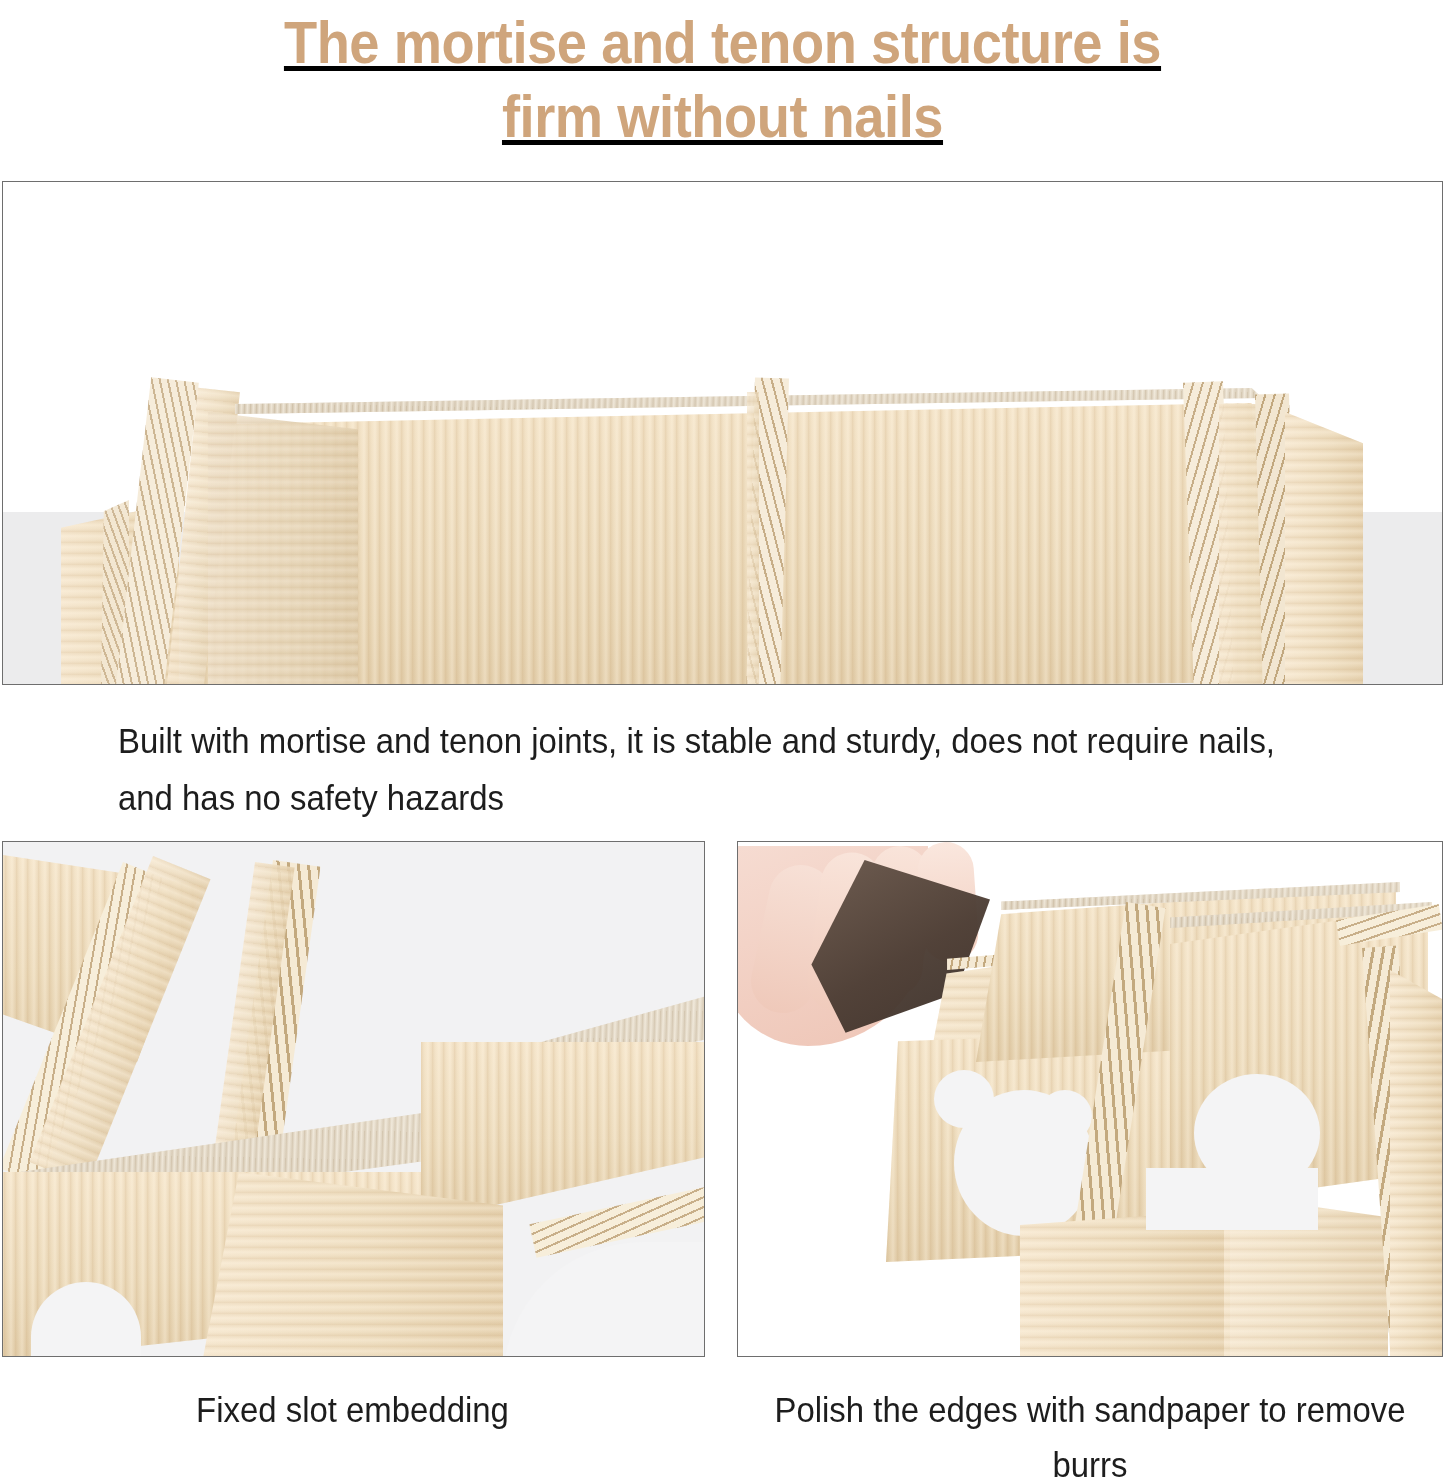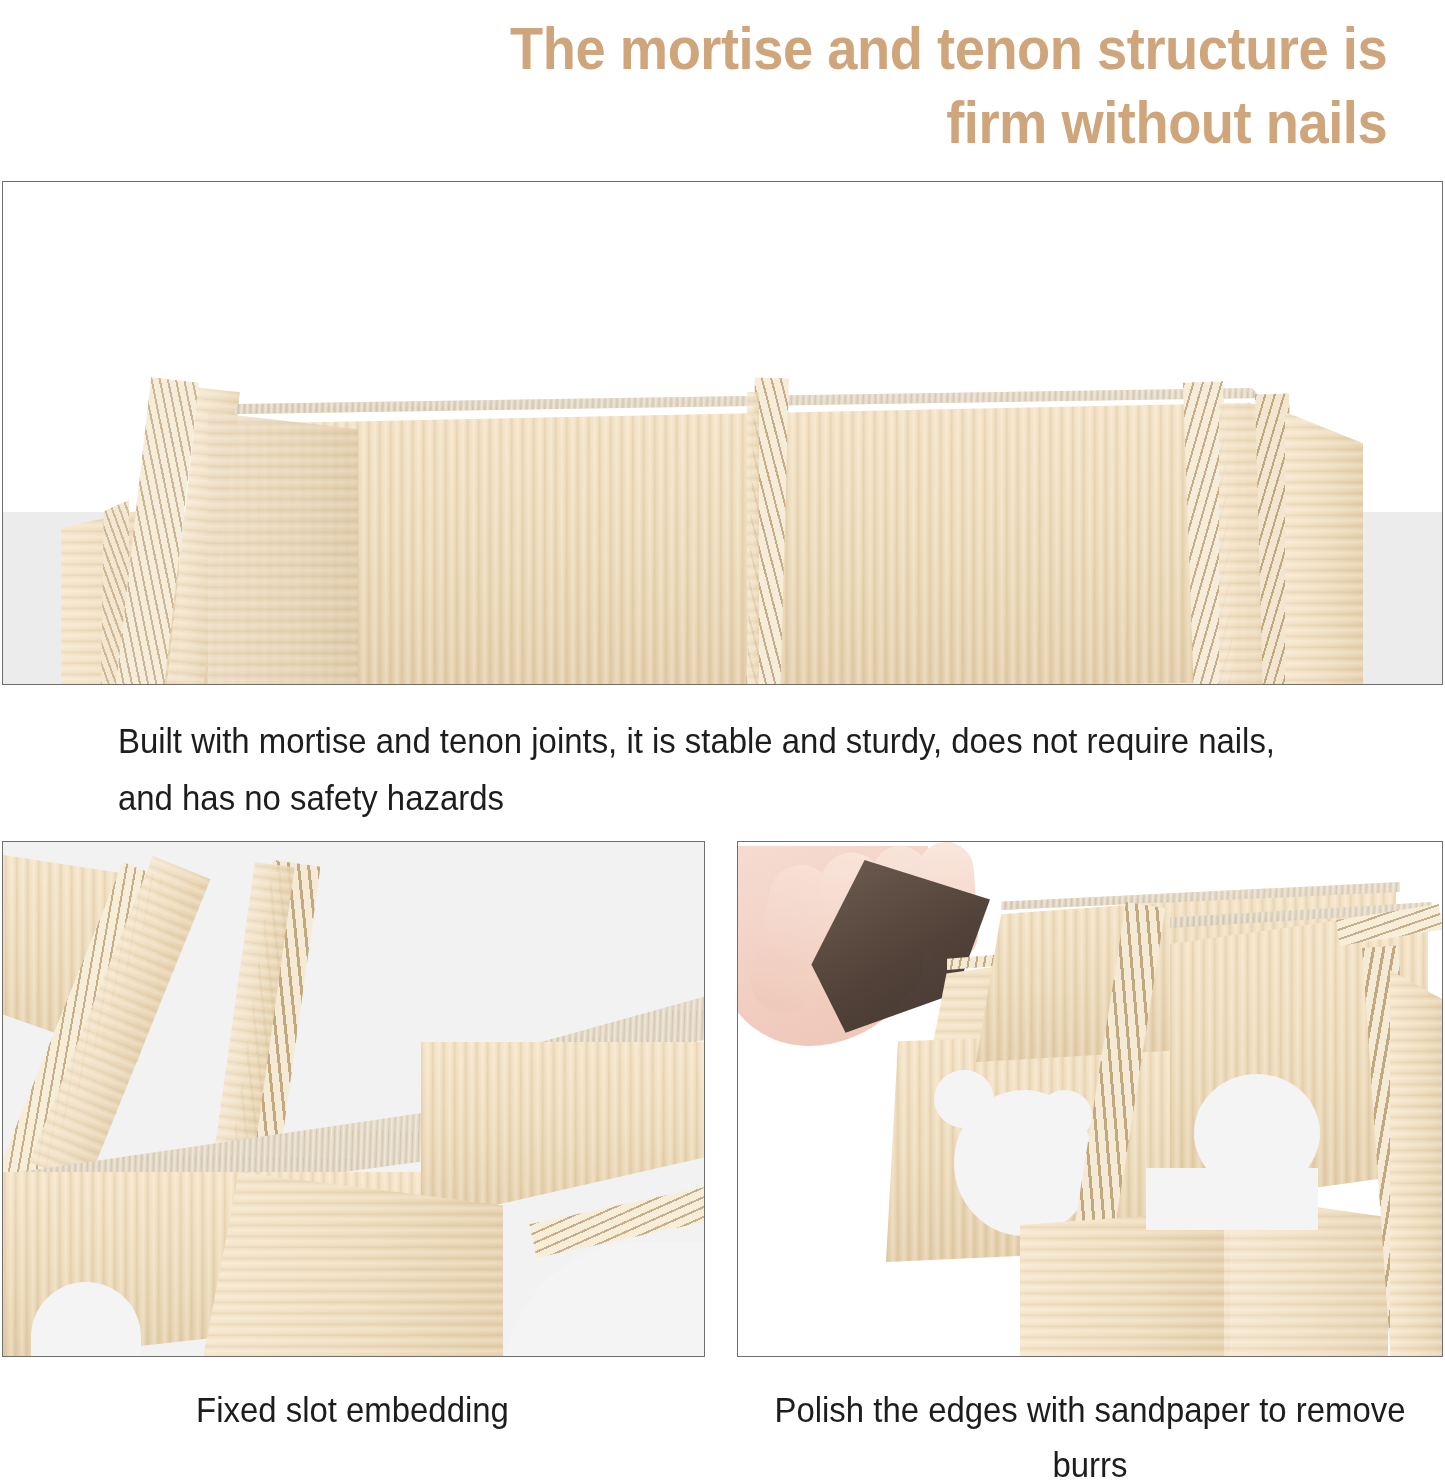--- a/index.html
+++ b/index.html
@@ -7,22 +7,23 @@
     width:1445px;height:1481px;
     background:#ffffff;
     font-family:"Liberation Sans", sans-serif;
     overflow:hidden;
     position:relative;
   }
 
   
   .title-block{
     width:100%;
-    padding-top:12px;
-    text-align:right;
+    padding-top:6px;
+    text-align:center;
+    text-decoration:underline;
   }
   .title-line{
     color:#cfa57c;
     font-family:"Liberation Sans", sans-serif;
     font-weight:bold;
     font-size:59px;
     line-height:74px;
     letter-spacing:-0.5px;
     transform:scaleX(0.92);
     transform-origin:center center;

